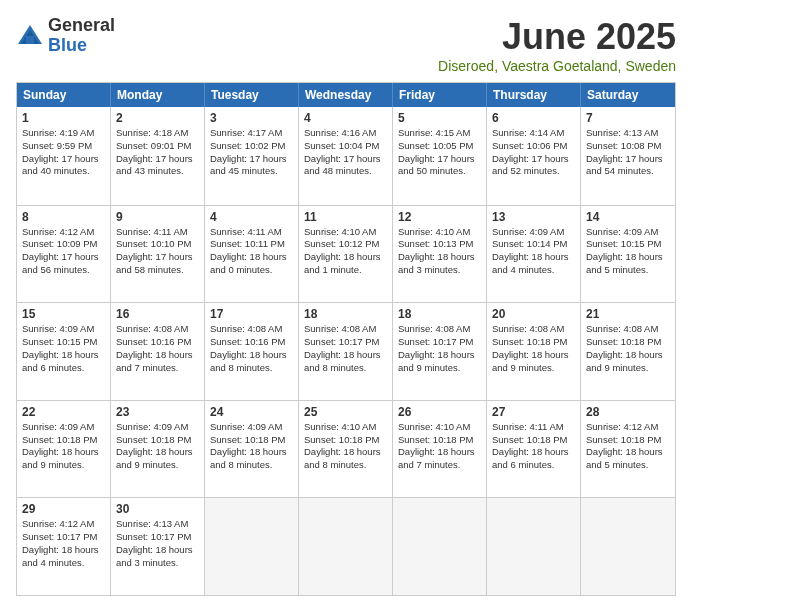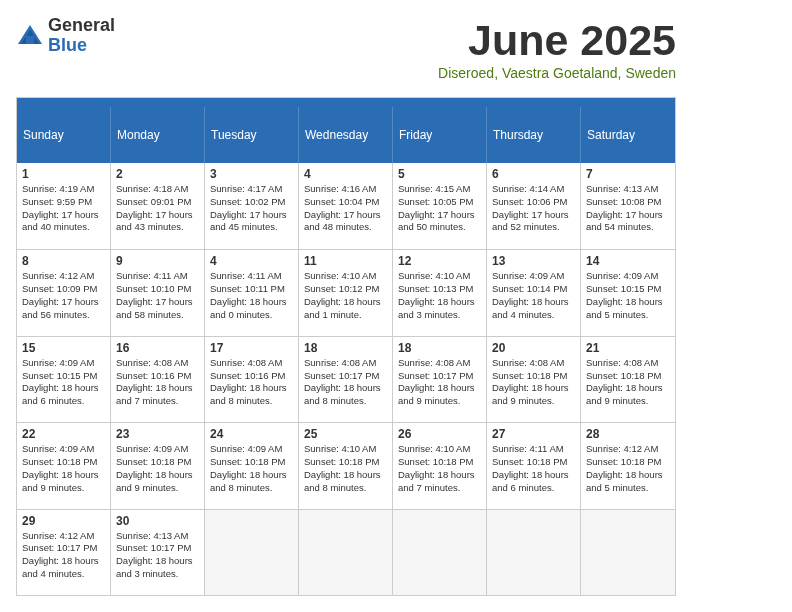--- a/index.html
+++ b/index.html
@@ -9,21 +9,20 @@
       font-family: Arial, sans-serif;
       background: #fff;
       overflow: hidden;
     }
     .page {
       width: 692px;
       height: 612px;
       padding: 16px;
       display: flex;
       flex-direction: column;
-      gap: 8px;
     }
     .header {
       display: flex;
       justify-content: space-between;
       align-items: flex-start;
       margin-bottom: 8px;
     }
     .logo {
       display: flex;
       align-items: center;
@@ -45,47 +44,46 @@
     }
     .logo-icon {
       width: 28px;
       height: 28px;
       margin-right: 4px;
     }
     .title-section {
       text-align: right;
     }
     .month-title {
-      font-size: 43px;
+      font-size: 36px;
       font-weight: bold;
       color: #333;
     }
     .location-title {
       font-size: 14px;
       color: #4d7c0f;
     }
     .calendar {
       flex: 1;
       display: flex;
       flex-direction: column;
       border: 1px solid #ccc;
     }
     .cal-header {
       display: grid;
       grid-template-columns: repeat(7, 1fr);
       background: #2a6db5;
     }
     .cal-header-cell {
       color: #fff;
-      font-weight: normal;
+      font-weight: bold;
       font-size: 12px;
-      padding: 21px 6px;
+      padding: 5px 6px;
       text-align: left;
       border-right: 1px solid rgba(255,255,255,0.2);
-      margin-top: 9px;
     }
     .cal-header-cell:last-child { border-right: none; }
     .cal-body {
       flex: 1;
       display: grid;
       grid-template-rows: repeat(5, 1fr);
     }
     .cal-row {
       display: grid;
       grid-template-columns: repeat(7, 1fr);

